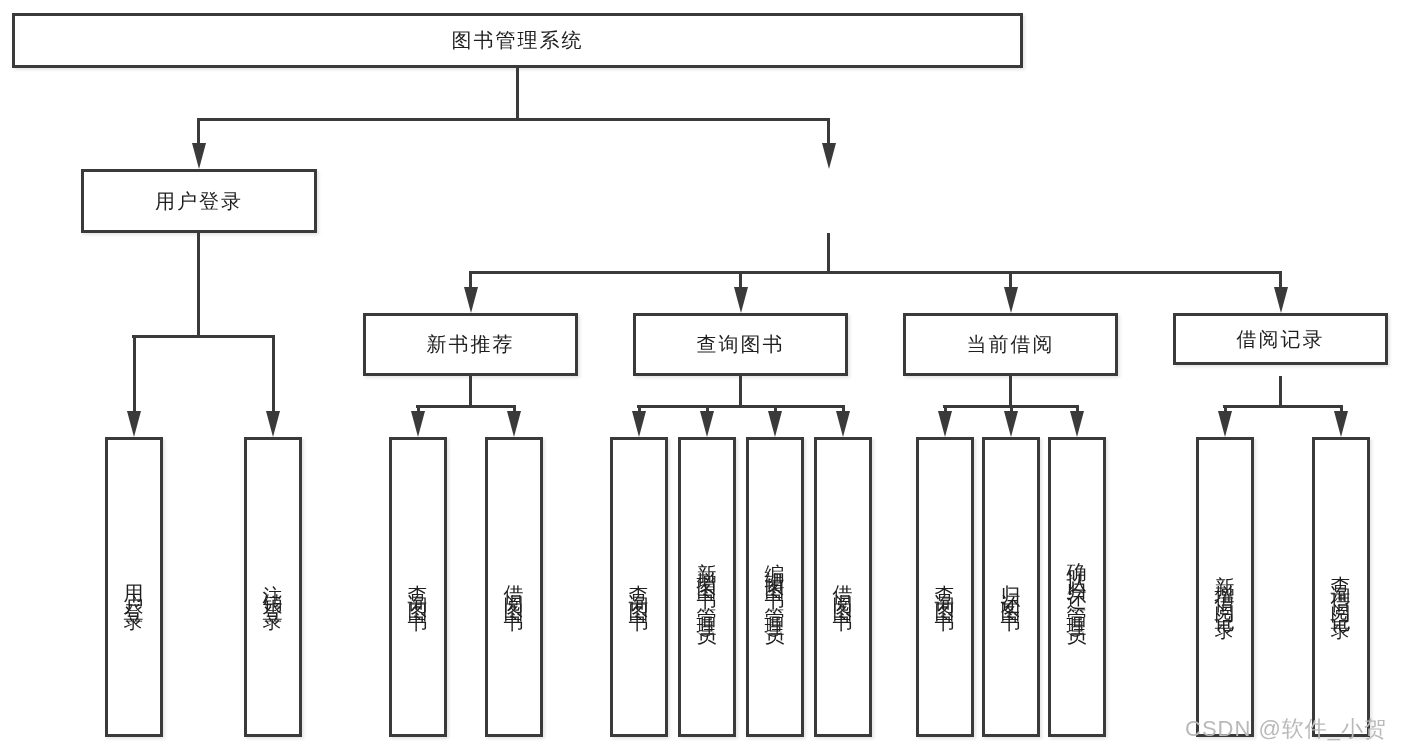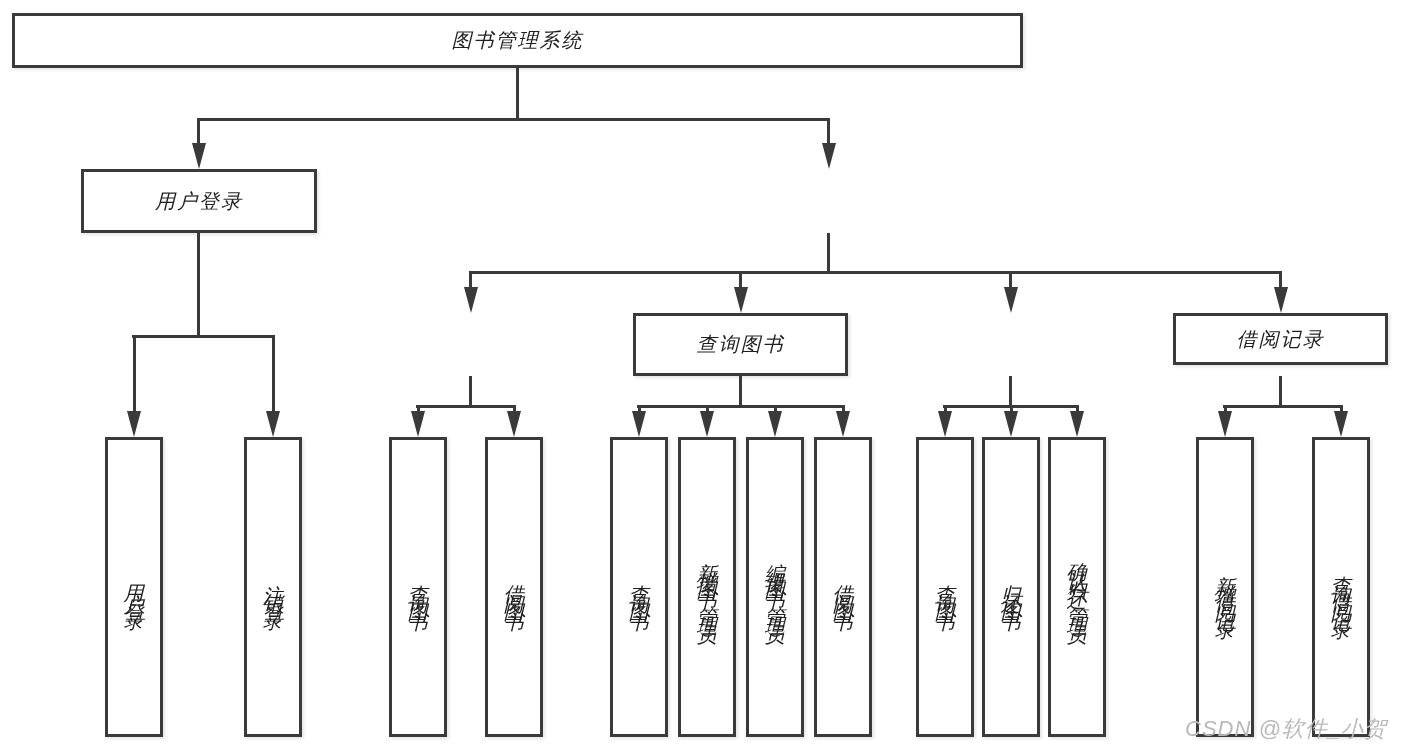--- a/index.html
+++ b/index.html
@@ -4,21 +4,21 @@
 <style>
   :root{
     --line:#3a3a3a;
     --text:#1f1f1f;
     --bg:#ffffff;
     --wm:#b9b9b9;
   }
   html,body{margin:0;padding:0;background:var(--bg);}
   body{font-family:"Liberation Sans","DejaVu Sans",sans-serif;}
   .canvas{
-    position:relative;width:1405px;height:747px;background:var(--bg);overflow:hidden;font-style:italic;
+    position:relative;width:1405px;height:747px;background:var(--bg);overflow:hidden;
   }
   .hbox{
     position:absolute;box-sizing:border-box;background:#fff;
     border:3px solid var(--line);
     display:flex;align-items:center;justify-content:center;
     font-size:20px;letter-spacing:2px;color:var(--text);
     box-shadow:2px 2px 3px rgba(0,0,0,.10);
   }
   .leaf{
     position:absolute;box-sizing:border-box;background:#fff;
@@ -75,22 +75,28 @@
   <div class="hline" style="left:469px;top:271px;width:813px"></div>
   <div class="vline" style="left:469px;top:271px;height:18px"></div>
   <div class="arrow" style="left:464px;top:287px"></div>
   <div class="vline" style="left:739px;top:271px;height:18px"></div>
   <div class="arrow" style="left:734px;top:287px"></div>
   <div class="vline" style="left:1009px;top:271px;height:18px"></div>
   <div class="arrow" style="left:1004px;top:287px"></div>
   <div class="vline" style="left:1279px;top:271px;height:18px"></div>
   <div class="arrow" style="left:1274px;top:287px"></div>
 
+  <div class="hbox" style="left:363px;top:313px;width:215px;height:63px">
+    <span>新书推荐</span>
+  </div>
   <div class="hbox" style="left:633px;top:313px;width:215px;height:63px">
     <span>查询图书</span>
+  </div>
+  <div class="hbox" style="left:903px;top:313px;width:215px;height:63px">
+    <span>当前借阅</span>
   </div>
   <div class="hbox" style="left:1173px;top:313px;width:215px;height:52px">
     <span>借阅记录</span>
   </div>
 
   <div class="vline" style="left:469px;top:376px;height:31px"></div>
   <div class="vline" style="left:739px;top:376px;height:31px"></div>
   <div class="vline" style="left:1009px;top:376px;height:31px"></div>
   <div class="vline" style="left:1279px;top:376px;height:31px"></div>
 

